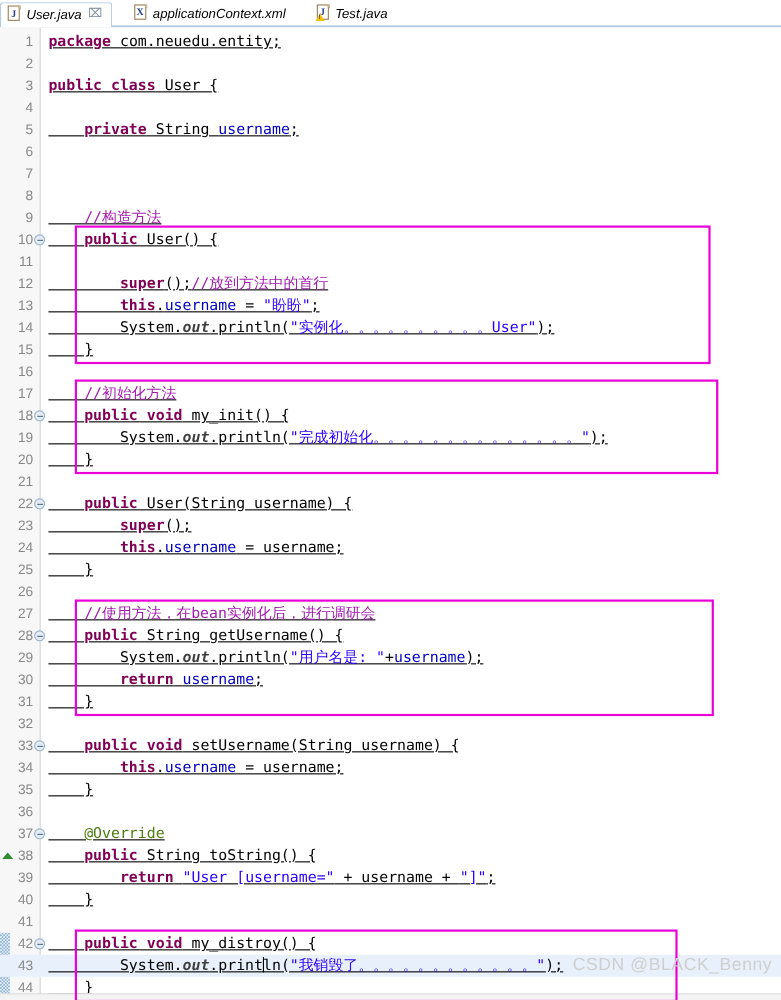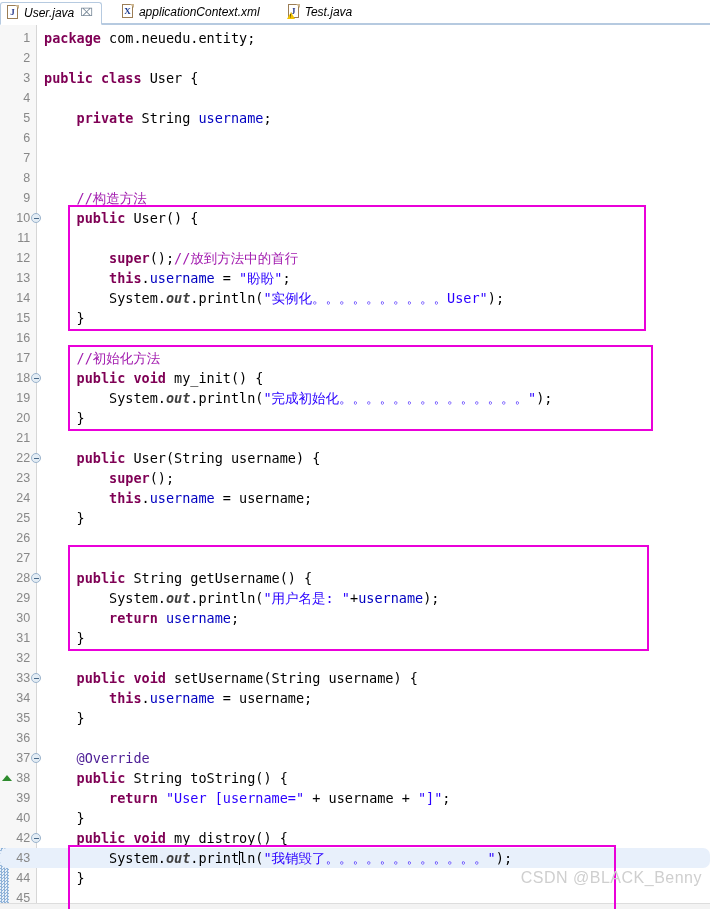--- a/index.html
+++ b/index.html
@@ -135,21 +135,21 @@
     width: 100%;
   }
   .line {
     position: relative;
     height: 20px;
     line-height: 20px;
     white-space: pre;
     font-family: "DejaVu Sans Mono", monospace;
     font-size: 13.5px;
   }
-  .line.hl { background: #e8f0fb; border-radius: 7px; }
+  .line.hl { background: #e8f0fb; }
   .ln {
     position: absolute;
     left: 0;
     width: 30px;
     text-align: right;
     color: #888888;
     font-family: "Liberation Sans", sans-serif;
     font-size: 12.5px;
     letter-spacing: -0.1px;
   }
@@ -177,29 +177,30 @@
     width: 0; height: 0;
     border-left: 5px solid transparent;
     border-right: 5px solid transparent;
     border-bottom: 6px solid #2e8b2e;
   }
   .code {
     position: absolute;
     left: 44px;
     top: 0;
     color: #000000;
+    text-decoration: underline;
   }
 
   
   .kw  { color: #7f0055; font-weight: bold; }
   .str { color: #2a00ff; }
   .cmt { color: #a21caf; }
   .fld { color: #0000c0; }
   .sfld { color: #404040; font-weight: bold; font-style: italic; }
-  .ann { color: #4c1d95; }
+  .ann { color: #4d7c0f; }
   .pl  { color: #000000; }
 
   
   .caret {
     display: inline-block;
     width: 0;
     border-left: 1px solid #000;
     height: 14px;
     vertical-align: -2px;
     margin: 0 -0.5px;
@@ -292,34 +293,35 @@
       <div class="line"><span class="ln">17</span><span class="code"><span class="cmt">    //初始化方法</span></span></div>
       <div class="line"><span class="ln">18</span><span class="fold"></span><span class="code"><span class="pl">    </span><span class="kw">public void</span><span class="pl"> my_init() {</span></span></div>
       <div class="line"><span class="ln">19</span><span class="code"><span class="pl">        System.</span><span class="sfld">out</span><span class="pl">.println(</span><span class="str">"完成初始化。。。。。。。。。。。。。。"</span><span class="pl">);</span></span></div>
       <div class="line"><span class="ln">20</span><span class="code"><span class="pl">    }</span></span></div>
       <div class="line"><span class="ln">21</span><span class="code"></span></div>
       <div class="line"><span class="ln">22</span><span class="fold"></span><span class="code"><span class="pl">    </span><span class="kw">public</span><span class="pl"> User(String username) {</span></span></div>
       <div class="line"><span class="ln">23</span><span class="code"><span class="pl">        </span><span class="kw">super</span><span class="pl">();</span></span></div>
       <div class="line"><span class="ln">24</span><span class="code"><span class="pl">        </span><span class="kw">this</span><span class="pl">.</span><span class="fld">username</span><span class="pl"> = username;</span></span></div>
       <div class="line"><span class="ln">25</span><span class="code"><span class="pl">    }</span></span></div>
       <div class="line"><span class="ln">26</span><span class="code"></span></div>
-      <div class="line"><span class="ln">27</span></div>
+      <div class="line"><span class="ln">27</span><span class="code"><span class="cmt">    //使用方法，在</span><span class="cmt en">bean</span><span class="cmt">实例化后，进行调研会</span></span></div>
       <div class="line"><span class="ln">28</span><span class="fold"></span><span class="code"><span class="pl">    </span><span class="kw">public</span><span class="pl"> String getUsername() {</span></span></div>
       <div class="line"><span class="ln">29</span><span class="code"><span class="pl">        System.</span><span class="sfld">out</span><span class="pl">.println(</span><span class="str">"用户名是: "</span><span class="pl">+</span><span class="fld">username</span><span class="pl">);</span></span></div>
       <div class="line"><span class="ln">30</span><span class="code"><span class="pl">        </span><span class="kw">return</span><span class="pl"> </span><span class="fld">username</span><span class="pl">;</span></span></div>
       <div class="line"><span class="ln">31</span><span class="code"><span class="pl">    }</span></span></div>
       <div class="line"><span class="ln">32</span><span class="code"></span></div>
       <div class="line"><span class="ln">33</span><span class="fold"></span><span class="code"><span class="pl">    </span><span class="kw">public void</span><span class="pl"> setUsername(String username) {</span></span></div>
       <div class="line"><span class="ln">34</span><span class="code"><span class="pl">        </span><span class="kw">this</span><span class="pl">.</span><span class="fld">username</span><span class="pl"> = username;</span></span></div>
       <div class="line"><span class="ln">35</span><span class="code"><span class="pl">    }</span></span></div>
       <div class="line"><span class="ln">36</span><span class="code"></span></div>
       <div class="line"><span class="ln">37</span><span class="fold"></span><span class="code"><span class="ann">    @Override</span></span></div>
       <div class="line"><span class="ln">38</span><span class="tri"></span><span class="code"><span class="pl">    </span><span class="kw">public</span><span class="pl"> String toString() {</span></span></div>
       <div class="line"><span class="ln">39</span><span class="code"><span class="pl">        </span><span class="kw">return</span><span class="pl"> </span><span class="str">"User [username="</span><span class="pl"> + username + </span><span class="str">"]"</span><span class="pl">;</span></span></div>
       <div class="line"><span class="ln">40</span><span class="code"><span class="pl">    }</span></span></div>
+      <div class="line"><span class="ln">41</span><span class="code"></span></div>
       <div class="line"><span class="ln">42</span><span class="fold"></span><span class="code"><span class="pl">    </span><span class="kw">public void</span><span class="pl"> my_distroy() {</span></span></div>
       <div class="line hl"><span class="ln">43</span><span class="code"><span class="pl">        System.</span><span class="sfld">out</span><span class="pl">.print</span><span class="caret"></span><span class="pl">ln(</span><span class="str">"我销毁了。。。。。。。。。。。。"</span><span class="pl">);</span></span></div>
       <div class="line"><span class="ln">44</span><span class="code"><span class="pl">    }</span></span></div>
       <div class="line"><span class="ln">45</span><span class="code"></span></div>
     </div>
   <div id="boxes">
       <div class="hlbox" style="left: 68px; top: 180px; height: 126px; width: 578px;"></div>
       <div class="hlbox" style="left: 68px; top: 320px; height: 86px; width: 585px;"></div>
       <div class="hlbox" style="left: 68px; top: 520px; height: 106px; width: 581px;"></div>
       <div class="hlbox" style="left: 68px; top: 820px; height: 66px; width: 548px;"></div>

